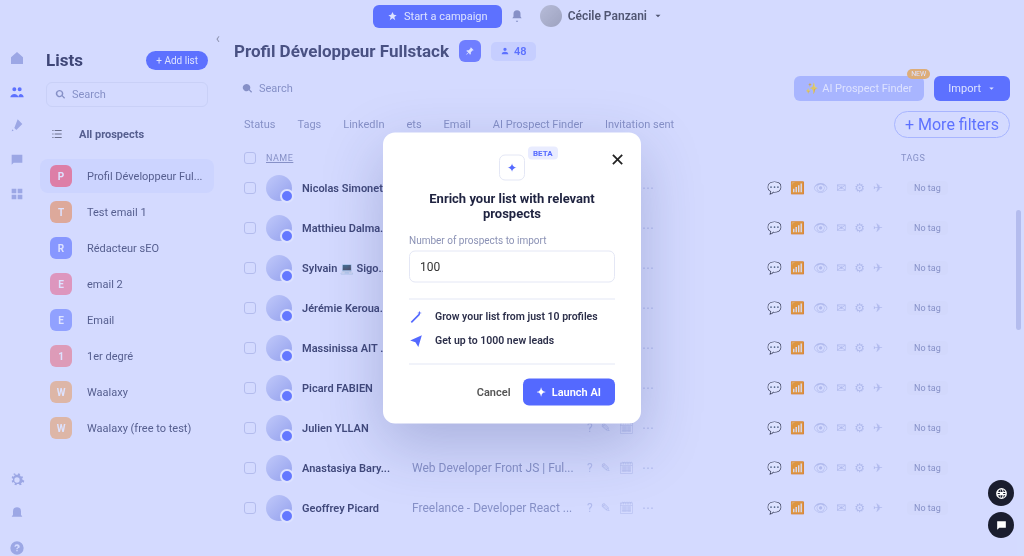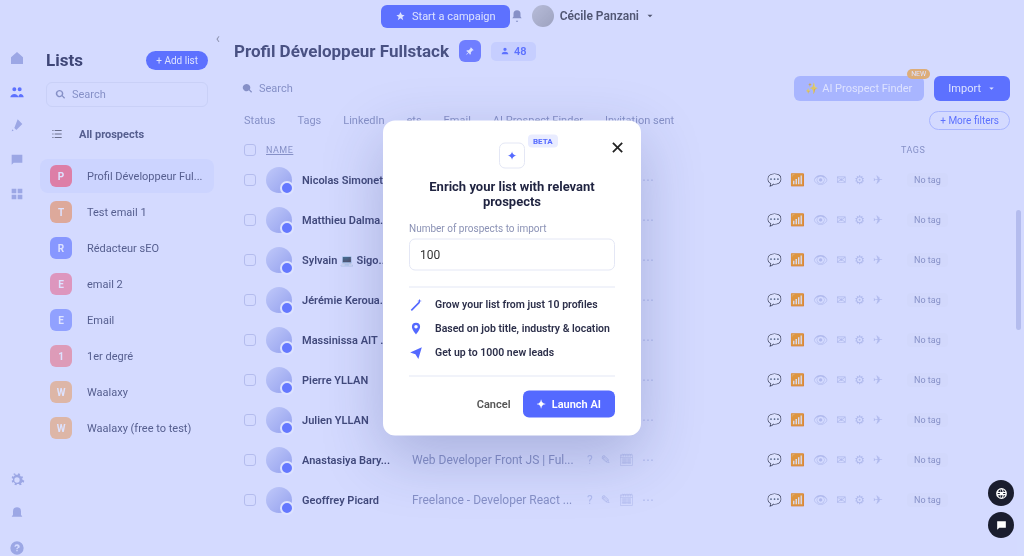--- a/index.html
+++ b/index.html
@@ -11,21 +11,21 @@
     --border:#e4e7f5;
     --badge:#e0e5ff;
     --sidebar:#f8f9ff;
   }
   *{box-sizing:border-box;font-family:-apple-system,BlinkMacSystemFont,"Segoe UI",Roboto,sans-serif;}
   body{margin:0;width:1024px;height:556px;background:var(--bg);overflow:hidden;position:relative;font-size:12px;color:var(--text);}
   
   .dim{position:absolute;inset:0;background:rgba(120,140,255,0.25);pointer-events:none;z-index:5;}
 
   
-  .topbar{position:absolute;top:0;left:0;right:0;height:32px;display:flex;align-items:center;justify-content:center;gap:0;z-index:1;padding-left:12px;}
+  .topbar{position:absolute;top:0;left:0;right:0;height:32px;display:flex;align-items:center;justify-content:center;gap:8px;z-index:1;padding-left:12px;}
   .start-btn{background:var(--blue);color:#fff;padding:5px 14px;border-radius:6px;font-size:11px;display:flex;align-items:center;gap:6px;}
   .bell{width:14px;height:14px;color:var(--muted);}
   .user{display:flex;align-items:center;gap:6px;font-size:12px;font-weight:600;color:#444;margin-left:8px;}
   .avatar{width:22px;height:22px;border-radius:50%;background:linear-gradient(135deg,#ccc,#aaa);}
 
   
   .rail{position:absolute;left:0;top:40px;bottom:0;width:34px;display:flex;flex-direction:column;align-items:center;gap:18px;padding-top:10px;z-index:1;}
   .rail-ic{width:16px;height:16px;color:#a8b0dd;}
   .rail-ic.active{color:var(--blue);}
   .rail-spacer{flex:1;}
@@ -49,21 +49,21 @@
   .subtitle{font-size:17px;font-weight:700;color:#3a3e5a;}
   .pin{width:22px;height:22px;border-radius:6px;background:#6c7aff;color:#fff;display:flex;align-items:center;justify-content:center;font-size:10px;}
   .count-badge{background:var(--badge);color:var(--blue);font-size:11px;padding:3px 9px;border-radius:5px;font-weight:600;display:flex;align-items:center;gap:4px;}
   .toolbar{display:flex;align-items:center;gap:10px;margin-bottom:10px;}
   .main-search{flex:0 0 200px;display:flex;align-items:center;gap:6px;color:var(--muted);font-size:11px;padding:5px 8px;}
   .tool-spacer{flex:1;}
   .ai-btn{background:#b9c3ff;color:#fff;border-radius:6px;padding:6px 12px;font-size:11px;position:relative;}
   .new-pill{position:absolute;top:-7px;right:-6px;background:#ffb84d;color:#fff;font-size:7px;padding:1px 4px;border-radius:6px;}
   .import-btn{background:var(--blue);color:#fff;border-radius:6px;padding:6px 14px;font-size:11px;display:flex;align-items:center;gap:6px;}
   .filters{display:flex;align-items:center;gap:22px;font-size:11px;color:var(--muted);margin-bottom:10px;padding-left:10px;}
-  .more-filters{margin-left:auto;border:1px solid #b9c3ff;color:var(--blue);border-radius:14px;padding:3px 10px;font-size:10px;}
+  .more-filters{margin-left:auto;border:1px solid #b9c3ff;color:var(--blue);border-radius:14px;padding:3px 10px;font-size:16px;}
   .thead{display:flex;align-items:center;gap:10px;font-size:9px;letter-spacing:0.5px;color:var(--muted);padding:4px 10px;text-transform:uppercase;}
   .chk{width:12px;height:12px;border:1px solid #c8cde8;border-radius:3px;flex-shrink:0;}
   .col-name{width:130px;text-decoration:underline;}
   .col-job{width:165px;}
   .col-act{width:170px;}
   .col-act2{width:130px;}
   .col-tag{width:60px;}
   .rows{}
   .row{display:flex;align-items:center;gap:10px;padding:7px 10px;font-size:11px;color:#4a4f6a;}
   .pav{width:26px;height:26px;border-radius:50%;background:linear-gradient(135deg,#d8ddf8,#9ea8e8);position:relative;flex-shrink:0;}
@@ -356,21 +356,21 @@
           <span>👁</span>
           <span>✉</span>
           <span>⚙</span>
           <span>✈</span>
         </div>
     <div class="tag">No tag</div>
       </div>
       <div class="row">
     <div class="chk"></div>
     <div class="pav"></div>
-    <div class="pname">Pierre YLLAN</div>
+    <div class="pname">Picard FABIEN</div>
     <div class="pjob"></div>
     <div class="aicons">
           <span>?</span>
           <span>✎</span>
           <span>🗓</span>
           <span>⋯</span>
         </div>
     <div class="aicons2">
           <span>💬</span>
           <span>📶</span>
@@ -474,26 +474,20 @@
   <input class="m-input" value="100" style="">
   <div class="m-hr"></div>
   <div class="m-feat">
     <svg class="m-feat-ic" viewBox="0 0 24 24">
         <path d="M3 21l14-14 2 2L5 23zM18 2l1 3 3 1-3 1-1 3-1-3-3-1 3-1z"></path>
       </svg>
     <span>Grow your list from just 10 profiles</span>
   </div>
   <div class="m-feat">
     <svg class="m-feat-ic" viewBox="0 0 24 24">
-        <path d="M12 2a7 7 0 00-7 7c0 5 7 13 7 13s7-8 7-13a7 7 0 00-7-7zm0 10a3 3 0 110-6 3 3 0 010 6z"></path>
-      </svg>
-    <span>Based on job title, industry &amp; location</span>
-  </div>
-  <div class="m-feat">
-    <svg class="m-feat-ic" viewBox="0 0 24 24">
         <path d="M2 12l20-9-6 20-5-8z"></path>
       </svg>
     <span>Get up to 1000 new leads</span>
   </div>
   <div class="m-actions">
     <div class="m-cancel">Cancel</div>
     <div class="m-launch">
       <span>✦</span>
       <span>Launch AI</span>
     </div>

